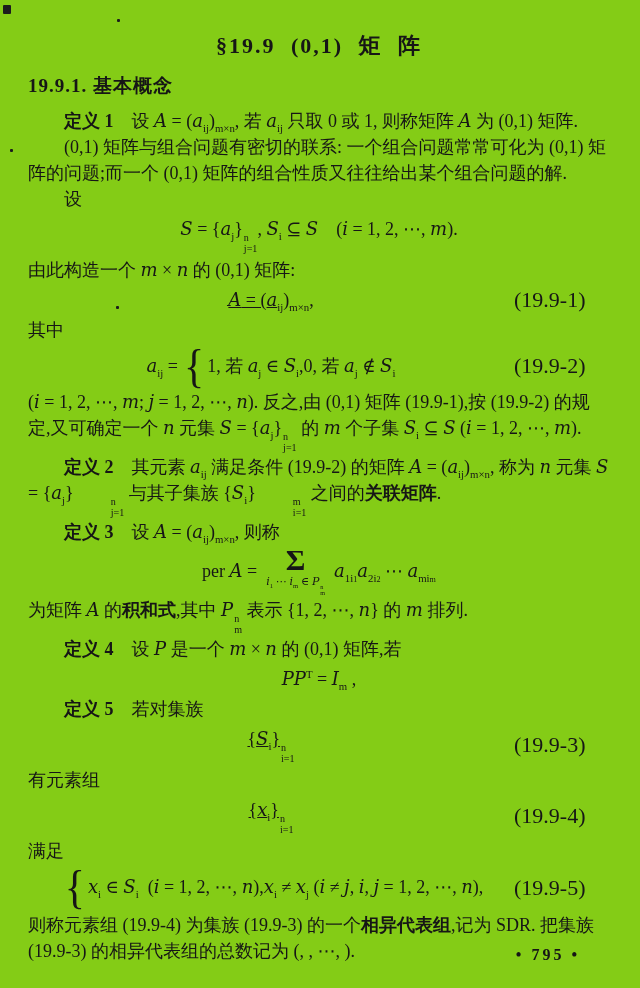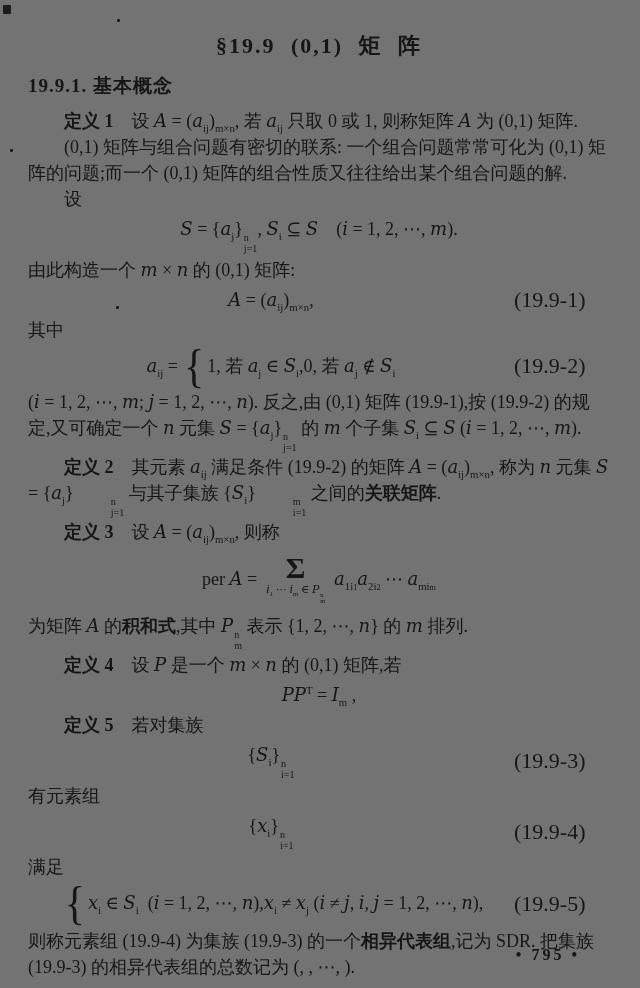--- a/index.html
+++ b/index.html
@@ -1,18 +1,18 @@
 <!DOCTYPE html>
 <html><head>
 <meta charset="utf-8">
 <style>
   html,body { margin:0; padding:0; background:#ffffff; }
   .page {
     position:relative; width:640px; height:988px; box-sizing:border-box;
-    background:#737373; color:#161616; overflow:hidden;
+    background:#84cc16; color:#161616; overflow:hidden;
     padding:30px 30px 0 28px;
     font-family:"Liberation Serif","DejaVu Serif",serif;
     font-size:18px; line-height:26px;
   }
   h1.title {
     margin:2px 0 14px; text-align:center; font-size:22px; line-height:28px;
     font-weight:bold; letter-spacing:2px; word-spacing:8px;
   }
   h2.heading { margin:0 0 10px; font-size:19px; line-height:24px; font-weight:bold; letter-spacing:1px; }
   p { margin:0; }
@@ -21,27 +21,27 @@
   b { font-weight:700; }
   sub { font-size:0.6em; line-height:0; }
   sup { font-size:0.6em; line-height:0; }
   sub.sub2 { font-size:0.45em; vertical-align:-0.65em; line-height:0; }
   .stack {
     display:inline-flex; flex-direction:column; align-items:flex-start;
     font-size:0.56em; line-height:1.08; vertical-align:-0.62em; margin-left:1px;
   }
   .formula { text-align:center; margin:2px 0; line-height:30px; }
   .eqrow { display:flex; align-items:center; margin:2px 0; min-height:28px; }
-  .eqbody { flex:1; text-align:center; line-height:30px; }
+  .eqbody { flex:1; text-align:center; line-height:30px;text-decoration:underline; }
   .eqno { flex:0 0 96px; text-align:left; font-size:22px; }
   .cases { display:inline-flex; align-items:center; text-align:left; }
   .brace { font-size:42px; line-height:1; font-weight:400; margin:0 3px 0 6px; transform:scaleY(1.12); }
   .case-rows { display:inline-flex; flex-direction:row; }
   .case-rows > span { line-height:25px; }
-  .sumline { margin:8px 0; }
+  .sumline { margin:0 0; }
   .sum-wrap { display:inline-flex; align-items:center; }
   .sum { display:inline-flex; flex-direction:column; align-items:center; margin:0 9px; }
   .sigma { font-size:30px; line-height:30px; font-weight:600; }
   .sum-under { font-size:11px; line-height:13px; white-space:nowrap; }
   .pageno { position:absolute; right:60px; bottom:20px; font-size:16px; letter-spacing:3px; font-weight:600; }
   .speck { position:absolute; background:#1c1c1c; border-radius:1px; }
   .s1 { left:3px; top:5px; width:8px; height:9px; }
   .s2 { left:117px; top:19px; width:3px; height:3px; }
   .s3 { left:10px; top:149px; width:3px; height:3px; }
   .s4 { left:116px; top:306px; width:3px; height:3px; }

